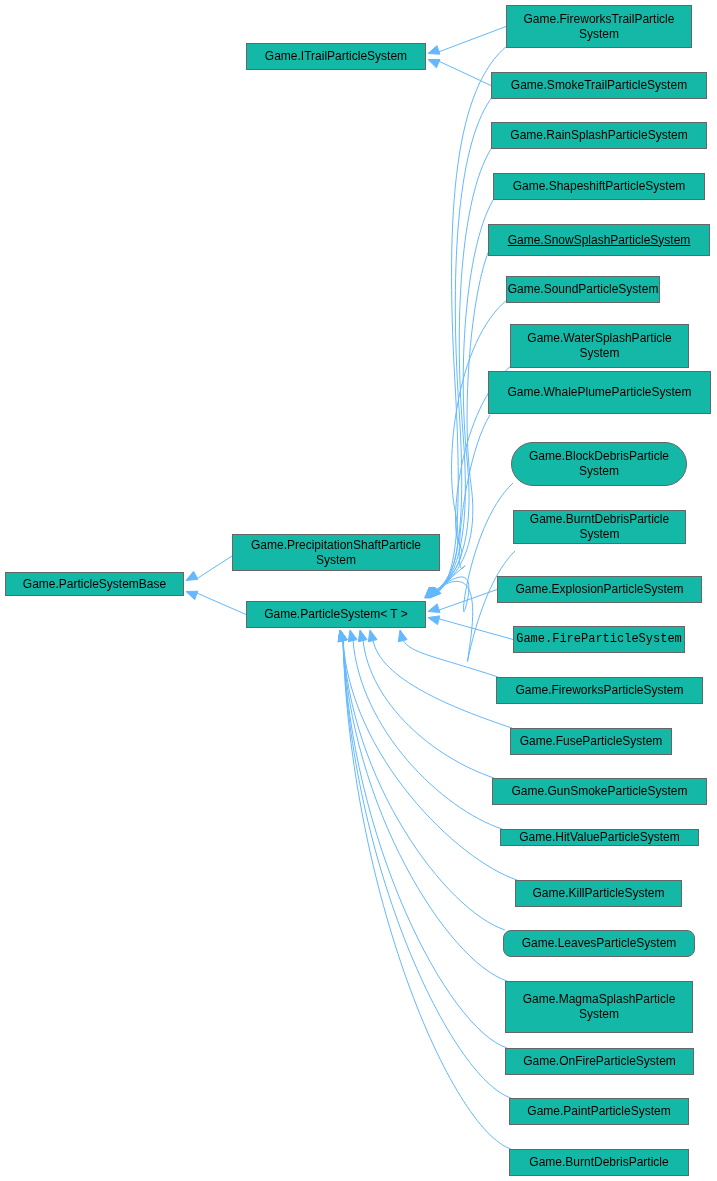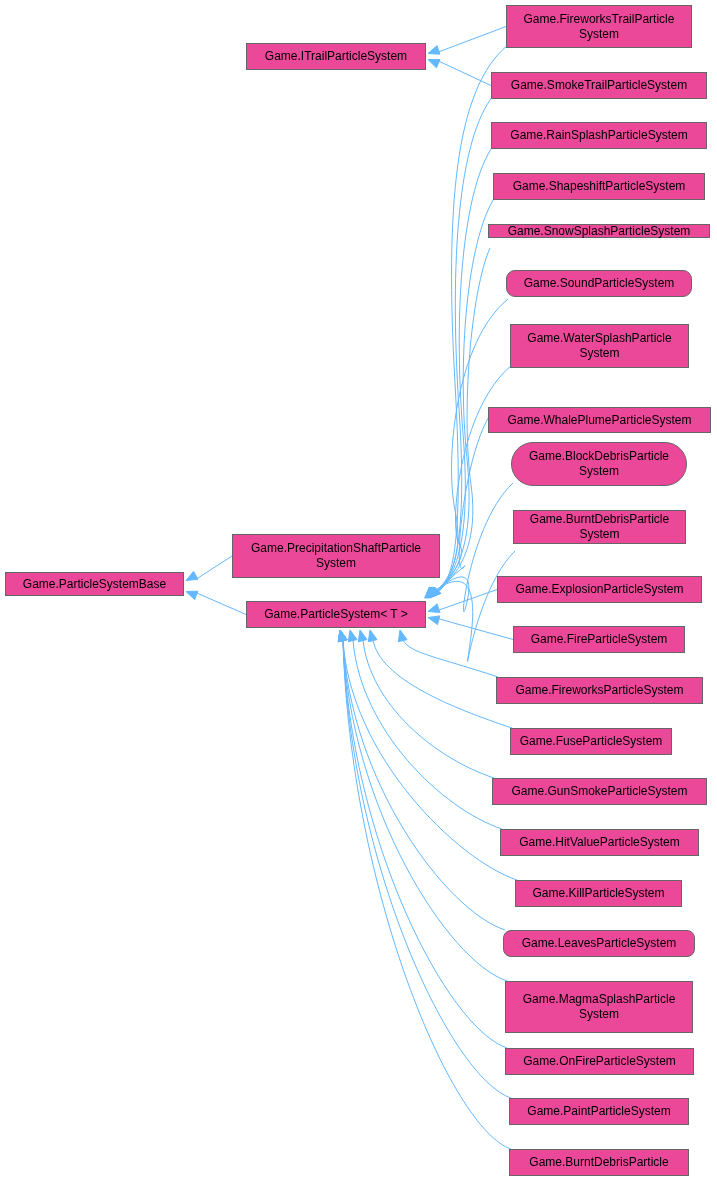--- a/index.html
+++ b/index.html
@@ -1,19 +1,19 @@
 <!DOCTYPE html>
 <html><head>
 <meta charset="utf-8">
 <style>
   html, body { margin: 0; padding: 0; background: #ffffff; }
   body { width: 717px; height: 1181px; position: relative; overflow: hidden;
          font-family: "Liberation Sans", "DejaVu Sans", sans-serif; }
   #edges { position: absolute; left: 0; top: 0; width: 717px; height: 1181px; }
-  .node { position: absolute; box-sizing: border-box; background: #ec4899;
+  .node { position: absolute; box-sizing: border-box; background: #14b8a6;
           border: 1px solid #666666; display: flex; align-items: center; justify-content: center;
           text-align: center; font-size: 12px; line-height: 15px; color: #000000; cursor: pointer;
           white-space: pre-line; padding: 0 4px; }
 </style>
 </head>
 <body>
 
 <svg id="edges" xmlns="http://www.w3.org/2000/svg">
     <path d="M 232 556 L 196 579.275" fill="none" stroke="#63b8ff" stroke-width="1"></path>
     <polygon points="186,580.5 197.8242080494348,579.300790258678 193.59339608205084,571.3572249321612" fill="#63b8ff" stroke="#63b8ff"></polygon>
@@ -64,44 +64,44 @@
     <path d="M 507 1048 C 447 1028, 350 839, 343 640" fill="none" stroke="#63b8ff" stroke-width="1"></path>
     <polygon points="340,630 338.3022506247457,641.7629778142622 347.03353312605367,639.5801571889352" fill="#63b8ff" stroke="#63b8ff"></polygon>
     <path d="M 511 1098 C 451 1078, 350 864, 343 640" fill="none" stroke="#63b8ff" stroke-width="1"></path>
     <polygon points="340,630 338.3022506247457,641.7629778142622 347.03353312605367,639.5801571889352" fill="#63b8ff" stroke="#63b8ff"></polygon>
     <path d="M 511 1149 C 451 1129, 350 889.5, 343 640" fill="none" stroke="#63b8ff" stroke-width="1"></path>
     <polygon points="340,630 338.3022506247457,641.7629778142622 347.03353312605367,639.5801571889352" fill="#63b8ff" stroke="#63b8ff"></polygon>
   </svg>
 
 <div id="nodes">
   <div class="node" style="left: 5px; top: 572px; width: 179px; height: 24px;">Game.ParticleSystemBase</div>
-  <div class="node" style="left: 232px; top: 534px; width: 208px; height: 44px;">Game.PrecipitationShaftParticle
+  <div class="node" style="left: 232px; top: 534px; width: 208px; height: 37px;">Game.PrecipitationShaftParticle
 System</div>
   <div class="node" style="left: 246px; top: 601px; width: 180px; height: 27px;">Game.ParticleSystem&lt; T &gt;</div>
   <div class="node" style="left: 246px; top: 43px; width: 180px; height: 27px;">Game.ITrailParticleSystem</div>
   <div class="node" style="left: 506px; top: 5px; width: 186px; height: 43px;">Game.FireworksTrailParticle
 System</div>
   <div class="node" style="left: 491px; top: 72px; width: 216px; height: 27px;">Game.SmokeTrailParticleSystem</div>
   <div class="node" style="left: 491px; top: 122px; width: 216px; height: 27px;">Game.RainSplashParticleSystem</div>
   <div class="node" style="left: 493px; top: 173px; width: 212px; height: 27px;">Game.ShapeshiftParticleSystem</div>
-  <div class="node" style="left: 488px; top: 224px; width: 222px; height: 14px;">Game.SnowSplashParticleSystem</div>
-  <div class="node" style="left: 506px; top: 270px; width: 186px; height: 27px; border-radius: 9px;">Game.SoundParticleSystem</div>
+  <div class="node" style="left: 488px; top: 224px; width: 222px; height: 32px; text-decoration: underline;">Game.SnowSplashParticleSystem</div>
+  <div class="node" style="left: 506px; top: 276px; width: 154px; height: 27px;">Game.SoundParticleSystem</div>
   <div class="node" style="left: 510px; top: 324px; width: 179px; height: 44px;">Game.WaterSplashParticle
 System</div>
-  <div class="node" style="left: 488px; top: 407px; width: 223px; height: 26px;">Game.WhalePlumeParticleSystem</div>
+  <div class="node" style="left: 488px; top: 371px; width: 223px; height: 43px;">Game.WhalePlumeParticleSystem</div>
   <div class="node" style="left: 511px; top: 442px; width: 176px; height: 44px; border-radius: 22px;">Game.BlockDebrisParticle
 System</div>
   <div class="node" style="left: 513px; top: 510px; width: 173px; height: 34px;">Game.BurntDebrisParticle
 System</div>
   <div class="node" style="left: 497px; top: 576px; width: 205px; height: 27px;">Game.ExplosionParticleSystem</div>
-  <div class="node" style="left: 513px; top: 626px; width: 172px; height: 27px;">Game.FireParticleSystem</div>
+  <div class="node" style="left: 513px; top: 626px; width: 172px; height: 27px; font-family: Liberation Mono, monospace;">Game.FireParticleSystem</div>
   <div class="node" style="left: 496px; top: 677px; width: 207px; height: 27px;">Game.FireworksParticleSystem</div>
   <div class="node" style="left: 510px; top: 728px; width: 162px; height: 27px;">Game.FuseParticleSystem</div>
   <div class="node" style="left: 492px; top: 778px; width: 215px; height: 27px;">Game.GunSmokeParticleSystem</div>
-  <div class="node" style="left: 500px; top: 829px; width: 199px; height: 27px;">Game.HitValueParticleSystem</div>
+  <div class="node" style="left: 500px; top: 829px; width: 199px; height: 17px;">Game.HitValueParticleSystem</div>
   <div class="node" style="left: 515px; top: 880px; width: 167px; height: 27px;">Game.KillParticleSystem</div>
   <div class="node" style="left: 503px; top: 930px; width: 192px; height: 27px; border-radius: 8px;">Game.LeavesParticleSystem</div>
   <div class="node" style="left: 505px; top: 981px; width: 188px; height: 52px;">Game.MagmaSplashParticle
 System</div>
   <div class="node" style="left: 505px; top: 1048px; width: 189px; height: 27px;">Game.OnFireParticleSystem</div>
   <div class="node" style="left: 509px; top: 1098px; width: 180px; height: 27px;">Game.PaintParticleSystem</div>
   <div class="node" style="left: 509px; top: 1149px; width: 180px; height: 27px;">Game.BurntDebrisParticle</div>
 </div>
 
 </body></html>

